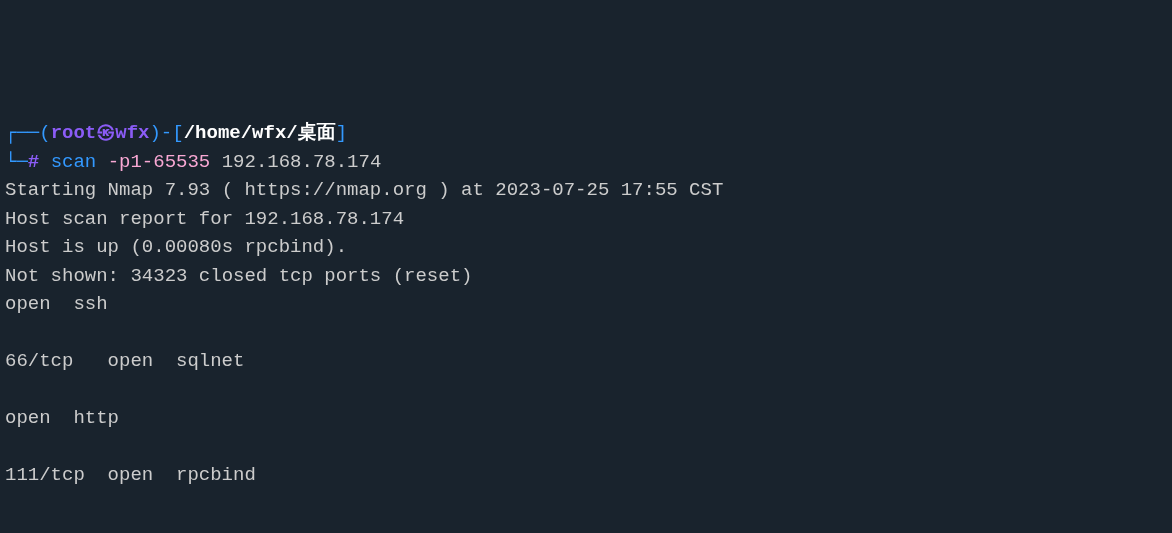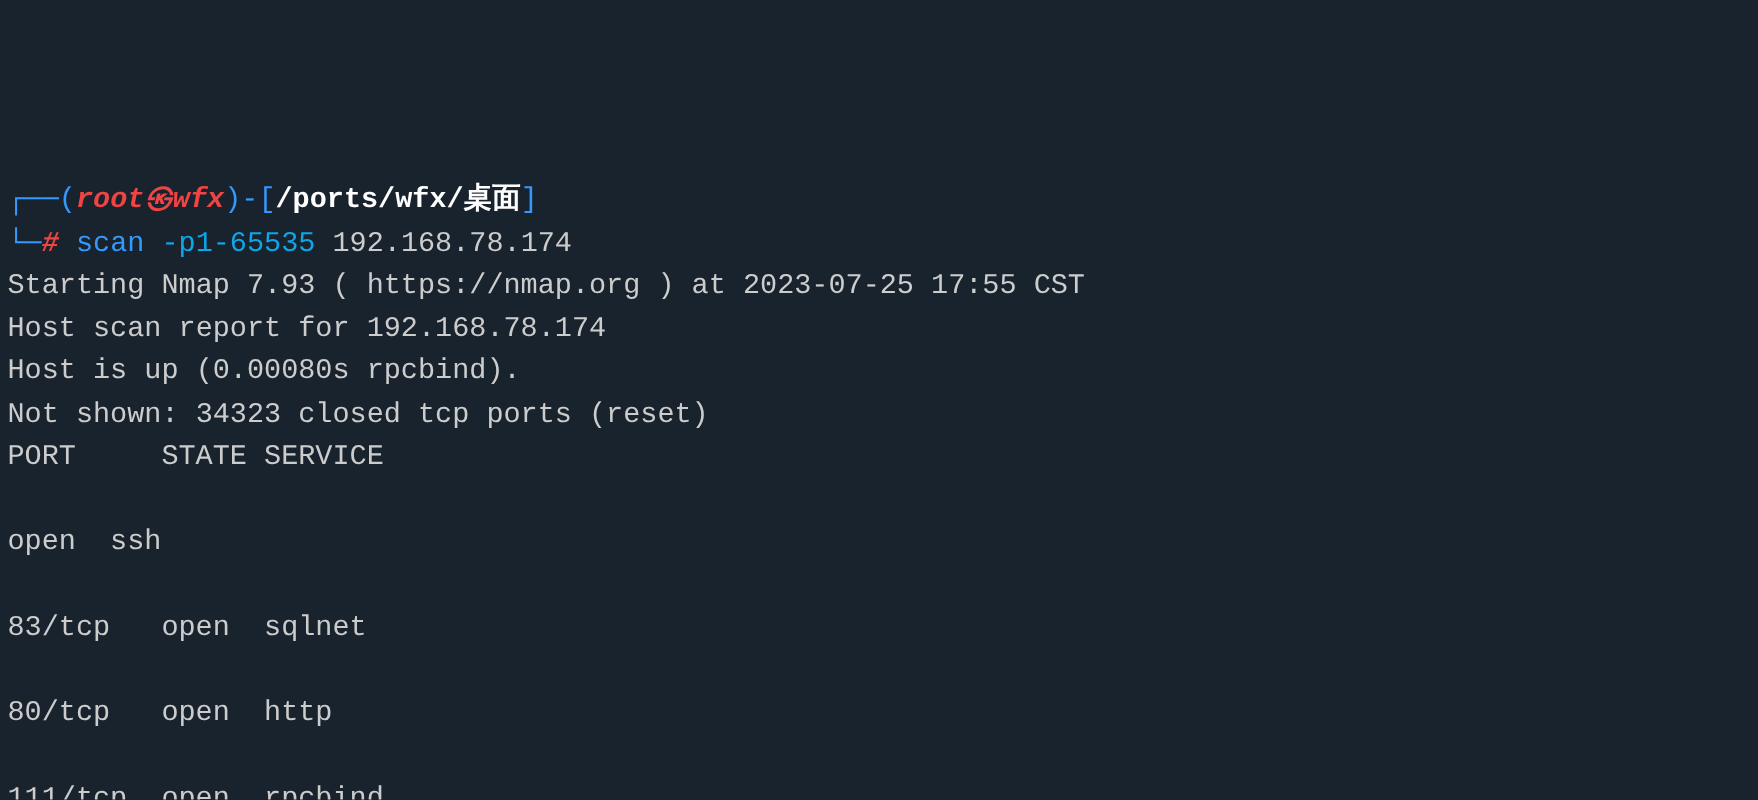--- a/index.html
+++ b/index.html
@@ -9,45 +9,44 @@
       font-family: 'Consolas', 'Monaco', 'Courier New', monospace;
       font-size: 19px;
       color: #cccccc;
       width: 1172px;
       height: 533px;
       box-sizing: border-box;
       line-height: 1.5;
       white-space: pre;
     }
     .blue { color: #3399ff; }
-    .red { color: #ef4444; font-weight: bold; font-style: italic; }
+    .red { color: #8b5cf6; font-weight: bold; }
     .white-bold { color: #ffffff; font-weight: bold; }
-    .yellow { color: #0ea5e9; }
+    .yellow { color: #f9a8d4; }
     .port-row {
       display: flex;
     }
     .col-port { width: 9ch; }
     .col-state { width: 6ch; }
     .col-service { }
   </style>
 </head>
 <body>
 
 
 
-<div><span><span class="blue">┌──</span><span class="blue">(</span><span class="red">root</span><span class="red">㉿</span><span class="red">wfx</span><span class="blue">)-[</span><span class="white-bold">/ports/wfx/桌面</span><span class="blue">]</span></span>
+<div><span><span class="blue">┌──</span><span class="blue">(</span><span class="red">root</span><span class="red">㉿</span><span class="red">wfx</span><span class="blue">)-[</span><span class="white-bold">/home/wfx/桌面</span><span class="blue">]</span></span>
 <span><span class="blue">└─</span><span class="red">#</span> <span class="blue">scan</span> <span class="yellow">-p1-65535</span> <span>192.168.78.174</span></span>
 <span>Starting Nmap 7.93 ( https://nmap.org ) at 2023-07-25 17:55 CST</span>
 <span>Host scan report for 192.168.78.174</span>
 <span>Host is up (0.00080s rpcbind).</span>
 <span>Not shown: 34323 closed tcp ports (reset)</span>
-<span class="port-row"><span class="col-port">PORT</span><span class="col-state">STATE</span><span class="col-service">SERVICE</span></span>
 <span class="port-row"><span class="col-state">open  </span><span class="col-service">ssh</span></span>
-<span class="port-row"><span class="col-port">83/tcp   </span><span class="col-state">open  </span><span class="col-service">sqlnet</span></span>
-<span class="port-row"><span class="col-port">80/tcp   </span><span class="col-state">open  </span><span class="col-service">http</span></span>
+<span class="port-row"><span class="col-port">66/tcp   </span><span class="col-state">open  </span><span class="col-service">sqlnet</span></span>
+<span class="port-row"><span class="col-state">open  </span><span class="col-service">http</span></span>
 <span class="port-row"><span class="col-port">111/tcp  </span><span class="col-state">open  </span><span class="col-service">rpcbind</span></span>
 
 
 
 
 
 </div>
 
 
 

